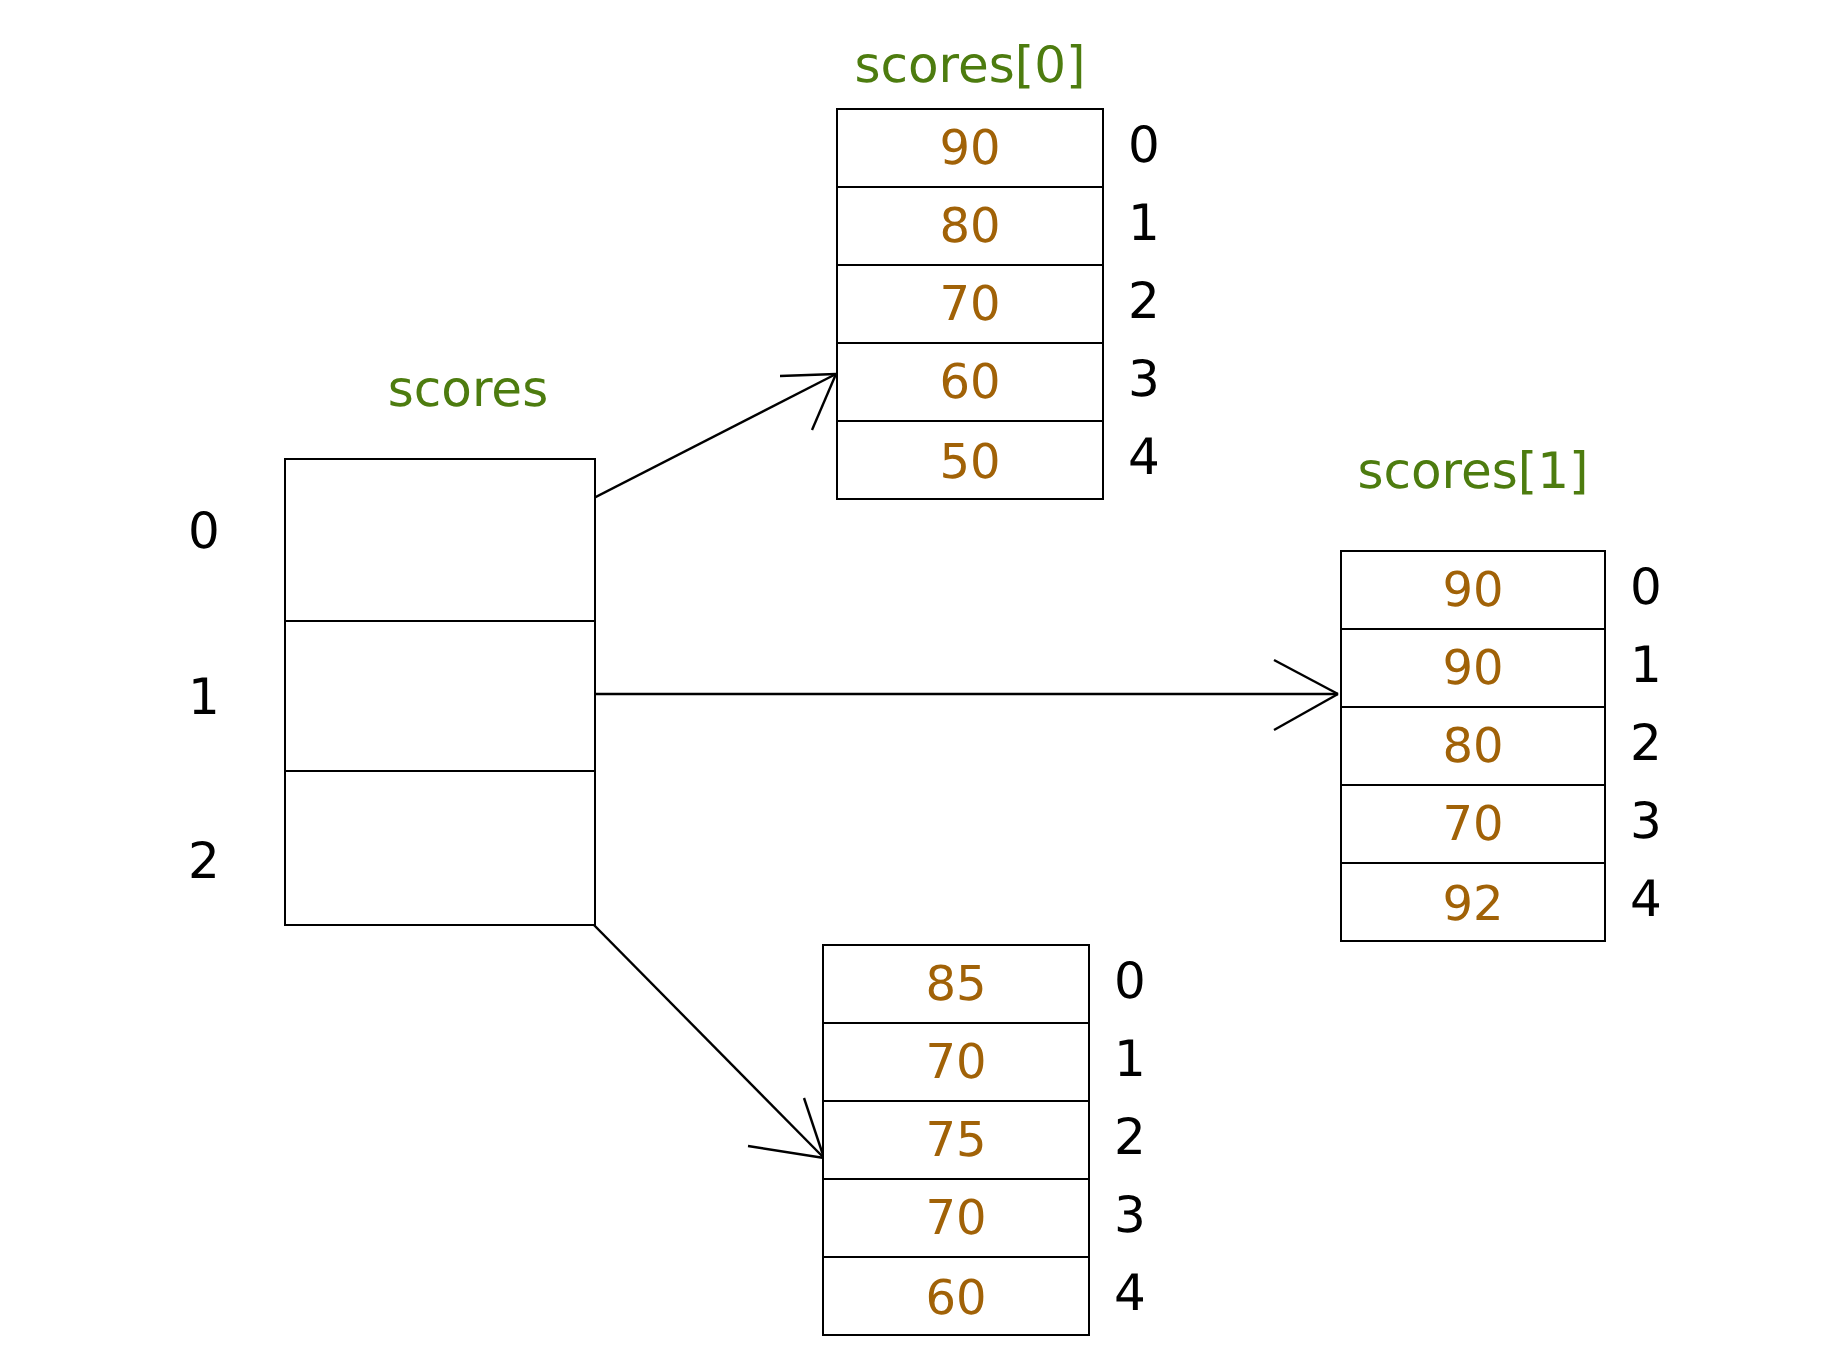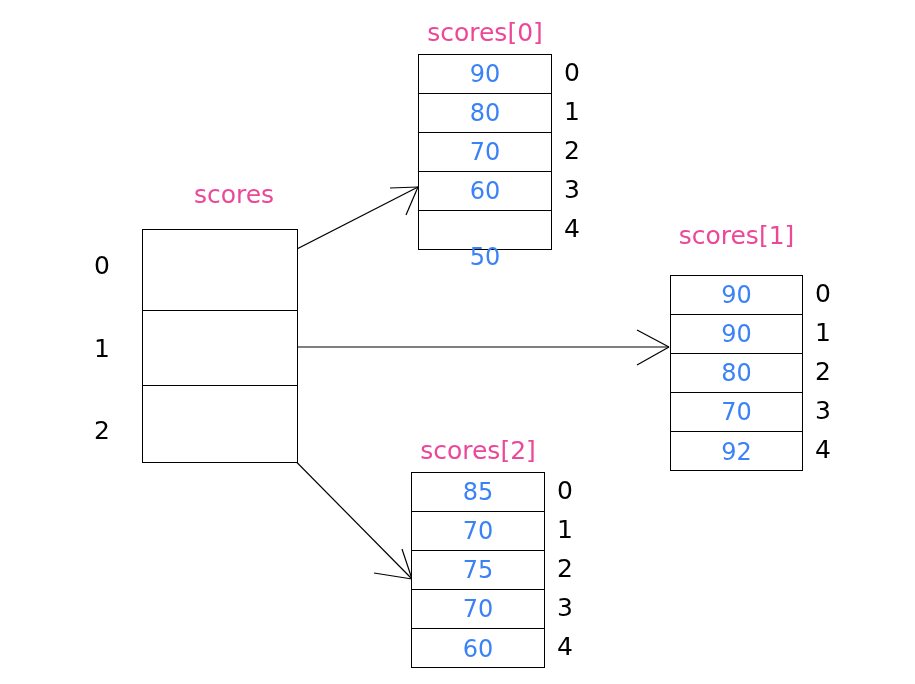--- a/index.html
+++ b/index.html
@@ -13,39 +13,39 @@
   #canvas {
     position: relative;
     width: 915px;
     height: 684px;
     background: #ffffff;
     overflow: hidden;
   }
   .arr-title {
     position: absolute;
     font-size: 25px;
-    color: #ec4899;
+    color: #4d7c0f;
     white-space: nowrap;
     text-align: center;
     line-height: 1;
   }
   .arr-box {
     position: absolute;
     border: 1px solid #000000;
     box-sizing: border-box;
     background: #ffffff;
   }
   .arr-cell {
     box-sizing: border-box;
     border-bottom: 1px solid #000000;
     display: flex;
     align-items: center;
     justify-content: center;
     font-size: 24px;
-    color: #3b82f6;
+    color: #a16207;
     line-height: 1;
   }
   .arr-cell.last {
     border-bottom: none;
   }
   .idx-label {
     position: absolute;
     font-size: 25px;
     color: #000000;
     line-height: 1;
@@ -99,21 +99,21 @@
   <div class="idx-label" style="left:94px; top:336px;">1</div>
   <div class="idx-label" style="left:94px; top:418px;">2</div>
 
   <div class="arr-title" style="left:418px; top:20px; width:134px;">scores[0]</div>
 
   <div class="arr-box" style="left:418px; top:54px; width:134px; height:196px;">
     <div class="arr-cell" style="height:39px;">90</div>
     <div class="arr-cell" style="height:39px;">80</div>
     <div class="arr-cell" style="height:39px;">70</div>
     <div class="arr-cell" style="height:39px;">60</div>
-    <div class="arr-cell last" style="height:40px;margin-top:26px;">50</div>
+    <div class="arr-cell last" style="height:40px;">50</div>
   </div>
 
   <div class="idx-label" style="left:564px; top:60px;">0</div>
   <div class="idx-label" style="left:564px; top:99px;">1</div>
   <div class="idx-label" style="left:564px; top:138px;">2</div>
   <div class="idx-label" style="left:564px; top:177px;">3</div>
   <div class="idx-label" style="left:564px; top:216px;">4</div>
 
   <div class="arr-title" style="left:670px; top:223px; width:133px;">scores[1]</div>
 
@@ -124,21 +124,20 @@
     <div class="arr-cell" style="height:39px;">70</div>
     <div class="arr-cell last" style="height:40px;">92</div>
   </div>
 
   <div class="idx-label" style="left:815px; top:281px;">0</div>
   <div class="idx-label" style="left:815px; top:320px;">1</div>
   <div class="idx-label" style="left:815px; top:359px;">2</div>
   <div class="idx-label" style="left:815px; top:398px;">3</div>
   <div class="idx-label" style="left:815px; top:437px;">4</div>
 
-  <div class="arr-title" style="left:411px; top:438px; width:134px;">scores[2]</div>
 
   <div class="arr-box" style="left:411px; top:472px; width:134px; height:196px;">
     <div class="arr-cell" style="height:39px;">85</div>
     <div class="arr-cell" style="height:39px;">70</div>
     <div class="arr-cell" style="height:39px;text-align:center;">75</div>
     <div class="arr-cell" style="height:39px;">70</div>
     <div class="arr-cell last" style="height:40px;">60</div>
   </div>
 
   <div class="idx-label" style="left:557px; top:478px;">0</div>

